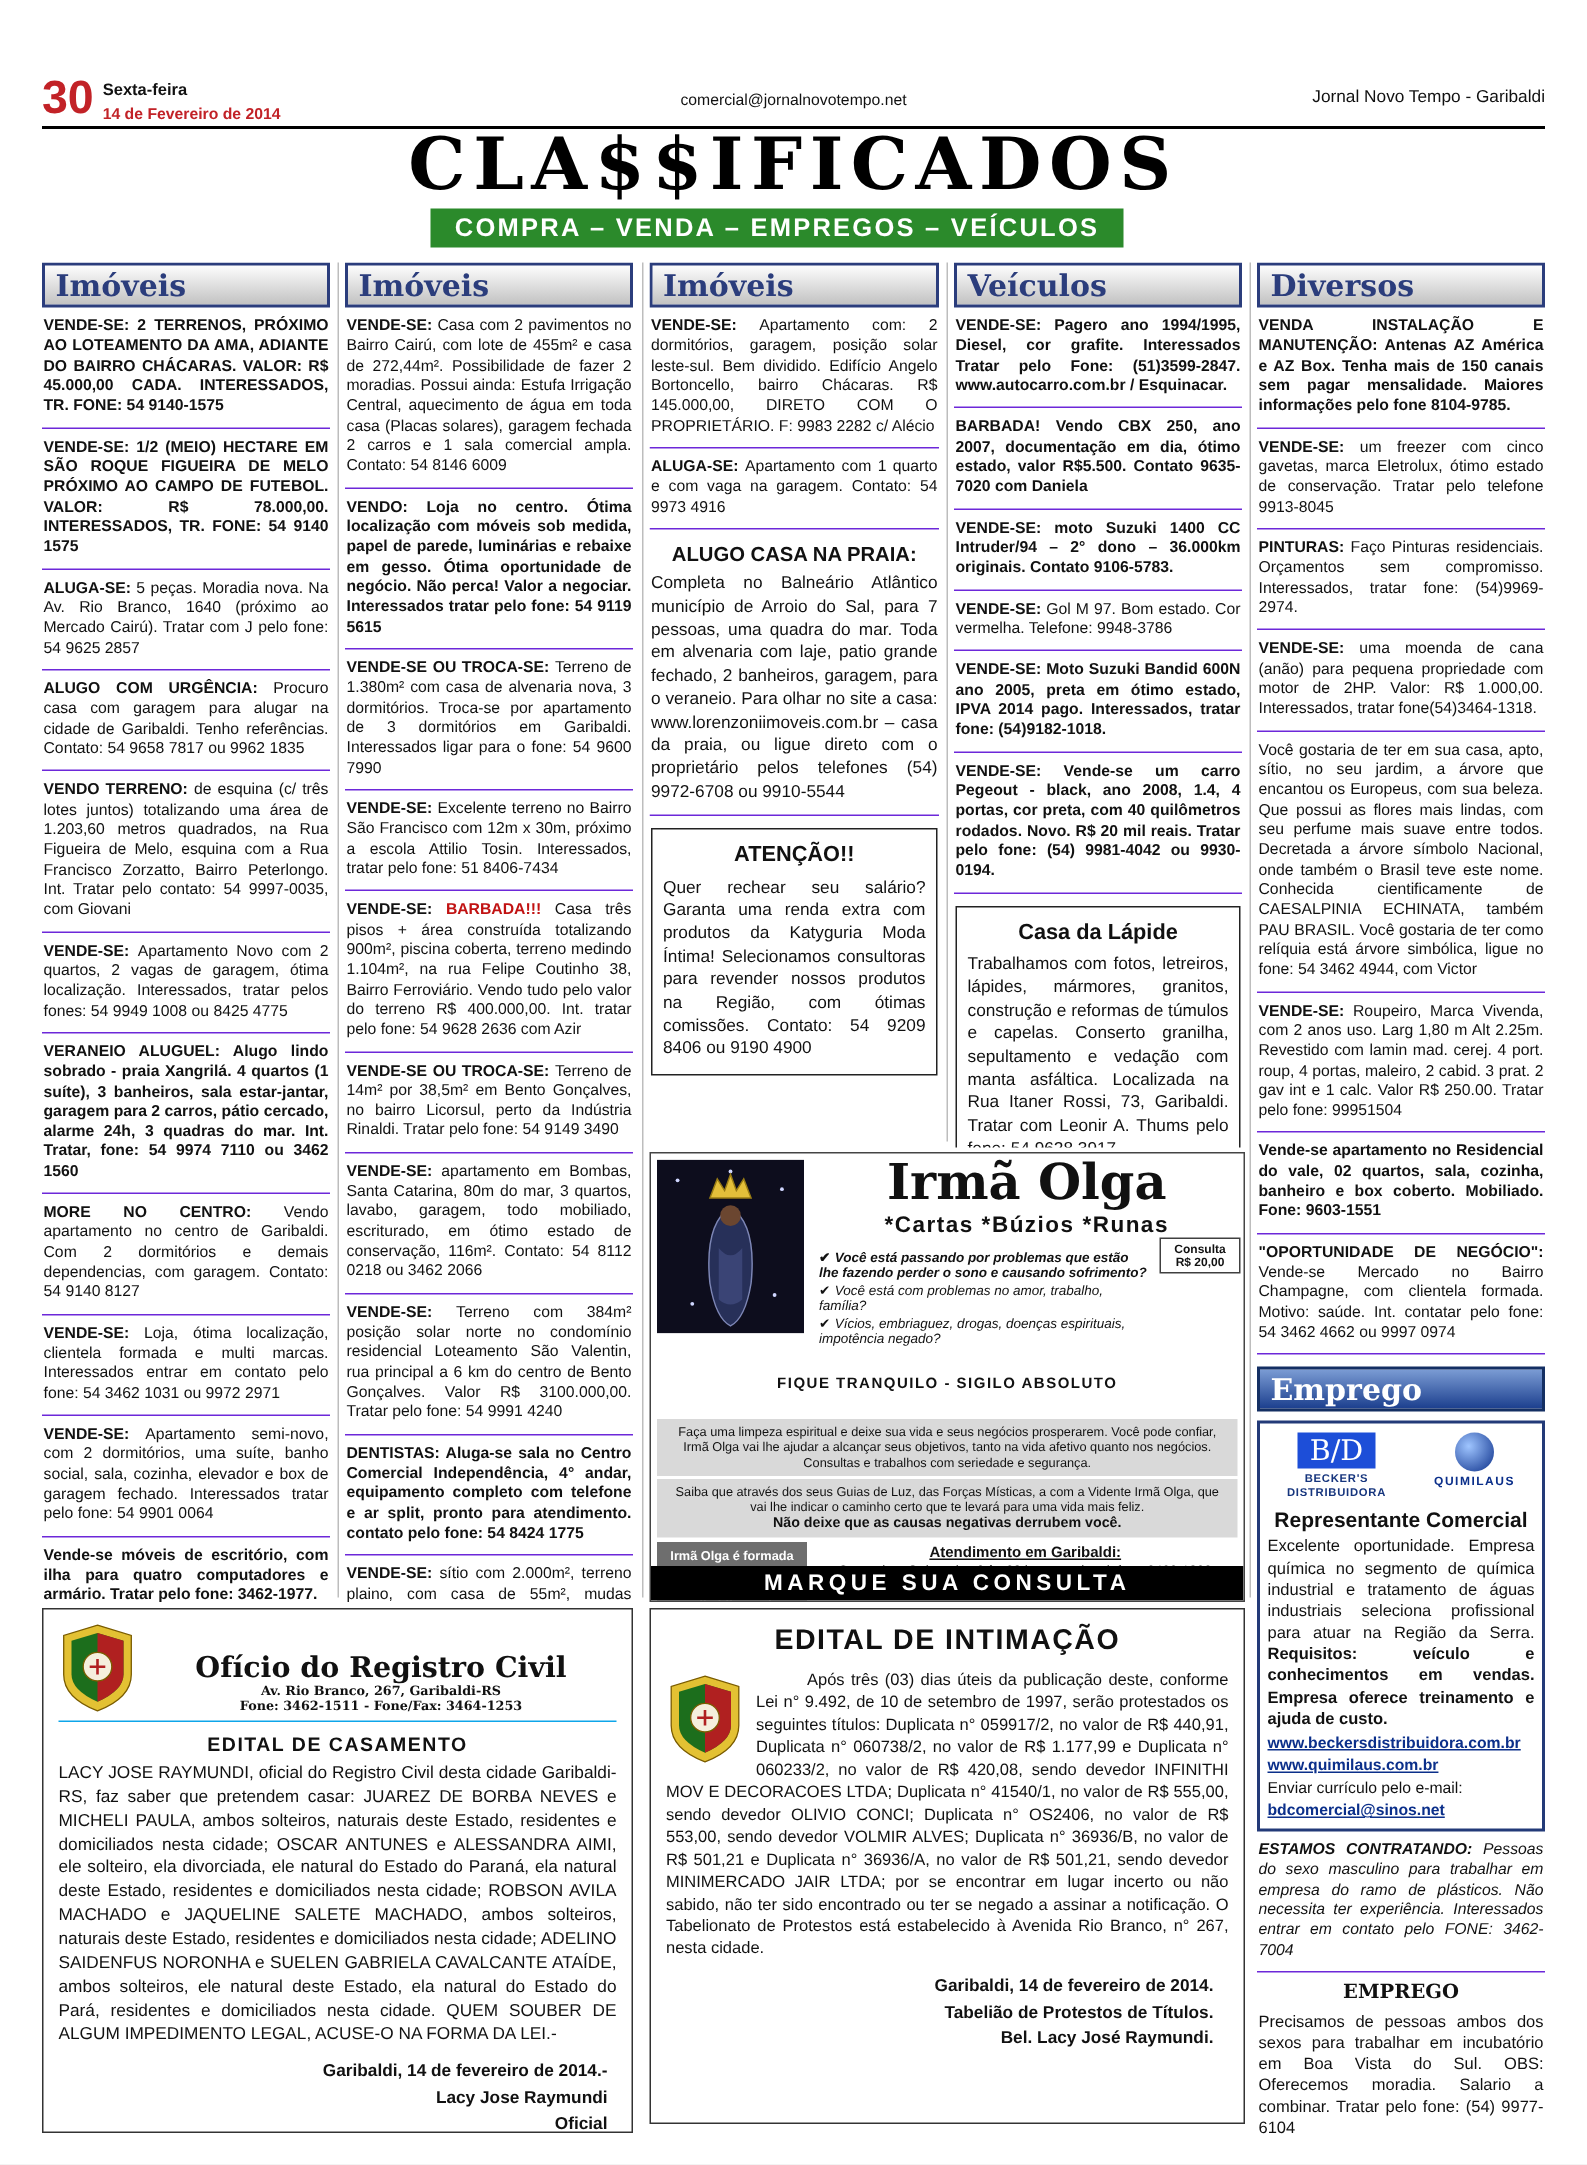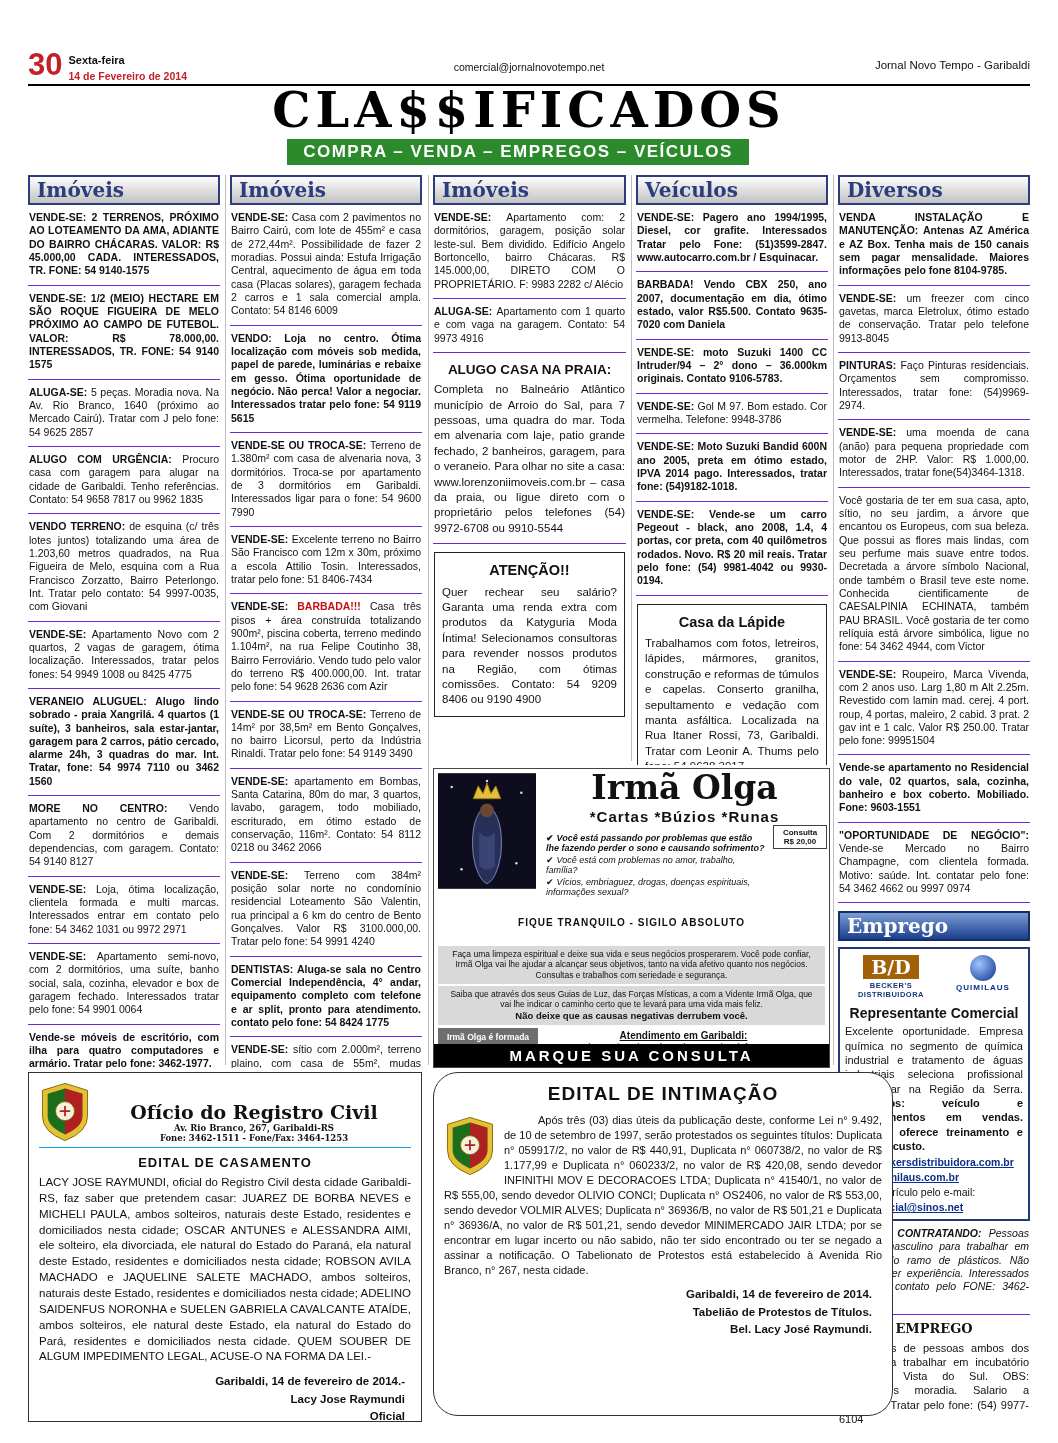--- a/index.html
+++ b/index.html
@@ -42,21 +42,21 @@
 .ad.boxed{border:1px solid #222;margin:8px 1px;padding:8px 7px;}
 .ad.boxed .ad-title{text-align:center;font-weight:bold;font-size:14.5px;margin-bottom:5px;}
 .ad.boxed p{font-size:11.5px;line-height:1.34;}
 
 .emprego-head{height:30px;line-height:26px;background:linear-gradient(#7b9cd4,#1c3f8e);
   border:2px solid #142f63;color:#fff;font-family:"DejaVu Serif",serif;font-weight:bold;
   font-size:20px;padding-left:7px;margin-top:8px;}
 .becker-box{border:2px solid #233a78;margin-top:6px;padding:6px 5px;text-align:center;}
 .logos-row{display:flex;justify-content:space-between;align-items:flex-start;}
 .bd-logo{display:flex;flex-direction:column;align-items:center;width:92px;}
-.bd-mark{font-family:"DejaVu Serif",serif;font-weight:bold;font-size:19px;color:#fff;background:#a16207;padding:1px 8px;}
+.bd-mark{font-family:"DejaVu Serif",serif;font-weight:normal;font-size:19px;color:#fff;background:#1d4ed8;padding:1px 8px;}
 .bd-name{font-size:7.5px;font-weight:bold;letter-spacing:.5px;margin-top:2px;color:#16357d;}
 .qm-logo{display:flex;flex-direction:column;align-items:center;width:80px;}
 .qm-circle{width:26px;height:26px;border-radius:50%;display:block;
   background:radial-gradient(circle at 35% 35%,#9fc5ff,#0b2f8a);}
 .qm-name{font-size:8px;font-weight:bold;color:#0b2f8a;margin-top:2px;letter-spacing:1px;}
 .becker-title{font-weight:bold;font-size:14px;margin:6px 0 3px;}
 .becker-body{font-size:11px;line-height:1.3;text-align:justify;}
 .becker-link{display:block;font-size:10.5px;font-weight:bold;color:#0b2f8a;
   text-decoration:underline;margin-top:3px;word-break:break-all;text-align:left;}
 .becker-email-label{font-size:10.5px;margin-top:3px;text-align:left;}
@@ -83,21 +83,21 @@
 .io-bottom{display:flex;margin:3px 4px;gap:4px;}
 .io-bio{flex:0 0 100px;background:#6e6e6e;color:#fff;font-size:8.5px;text-align:center;
   padding:4px 3px;font-weight:bold;line-height:1.3;}
 .io-atend{flex:1;font-size:9px;text-align:center;line-height:1.3;}
 .io-atend .at-title{font-weight:bold;font-size:10px;text-decoration:underline;display:block;margin-top:1px;}
 .io-bar{position:absolute;left:0;right:0;bottom:0;background:#000;color:#fff;text-align:center;
   font-weight:bold;font-size:15px;letter-spacing:3px;padding:3px 0;}
 
 .bottom-box{position:absolute;top:1072px;background:#fff;border:1px solid #333;padding:8px 10px;overflow:hidden;}
 .registro{left:28px;width:394px;height:350px;}
-.edital{left:433px;width:460px;height:344px;border-radius:25px;}
+.edital{left:433px;width:397px;height:344px;}
 .reg-head{display:flex;align-items:flex-end;gap:6px;border-bottom:1px solid #0ea5e9;padding-bottom:4px;}
 .reg-head-text{flex:1;text-align:center;}
 .reg-office{font-family:"DejaVu Serif",serif;font-weight:bold;font-size:19px;}
 .reg-addr{font-size:8.5px;font-weight:bold;font-family:"DejaVu Serif",serif;}
 .reg-title{text-align:center;font-weight:bold;font-size:13px;letter-spacing:1px;margin:7px 0 5px;}
 .reg-body{font-size:11.5px;line-height:1.38;text-align:justify;}
 .reg-sign{margin-top:8px;text-align:right;font-size:11.5px;font-weight:bold;line-height:1.5;padding-right:6px;}
 .ed-title{text-align:center;font-weight:bold;font-size:19px;letter-spacing:1px;margin:2px 0 8px;}
 .crest{display:block;}
 .crest-float{float:left;margin:2px 8px 2px 0;}
@@ -329,21 +329,21 @@
         <circle cx="50" cy="38" r="7" fill="#6b4630"></circle>
         <path d="M42 60 Q50 70 58 60 L58 95 Q50 102 42 95 Z" fill="#3a4475"></path>
       </svg>
       <div class="io-right">
         <div class="io-title">Irmã Olga</div>
         <div class="io-services">*Cartas *Búzios *Runas</div>
         <div class="io-price">Consulta R$ 20,00</div>
         <div class="io-questions">
           <div class="io-q first"><span class="check">✔</span><span>Você está passando por problemas que estão lhe fazendo perder o sono e causando sofrimento?</span></div>
           <div class="io-q"><span class="check">✔</span><span>Você está com problemas no amor, trabalho, família?</span></div>
-          <div class="io-q"><span class="check">✔</span><span>Vícios, embriaguez, drogas, doenças espirituais, informações sexual?</span></div>
+          <div class="io-q"><span class="check">✔</span><span>Vícios, embriaguez, drogas, doenças espirituais, impotência negado?</span></div>
         </div>
       </div>
     </div>
     <div class="io-motto">FIQUE TRANQUILO - SIGILO ABSOLUTO</div>
     <div class="io-gray">Faça uma limpeza espiritual e deixe sua vida e seus negócios prosperarem. Você pode confiar, Irmã Olga vai lhe ajudar a alcançar seus objetivos, tanto na vida afetivo quanto nos negócios. Consultas e trabalhos com seriedade e segurança.</div>
     <div class="io-gray">
       <span>Saiba que através dos seus Guias de Luz, das Forças Místicas, a com a Vidente Irmã Olga, que vai lhe indicar o caminho certo que te levará para uma vida mais feliz.</span>
       <span class="io-gray-bold">Não deixe que as causas negativas derrubem você.</span>
     </div>
     <div class="io-bottom">

